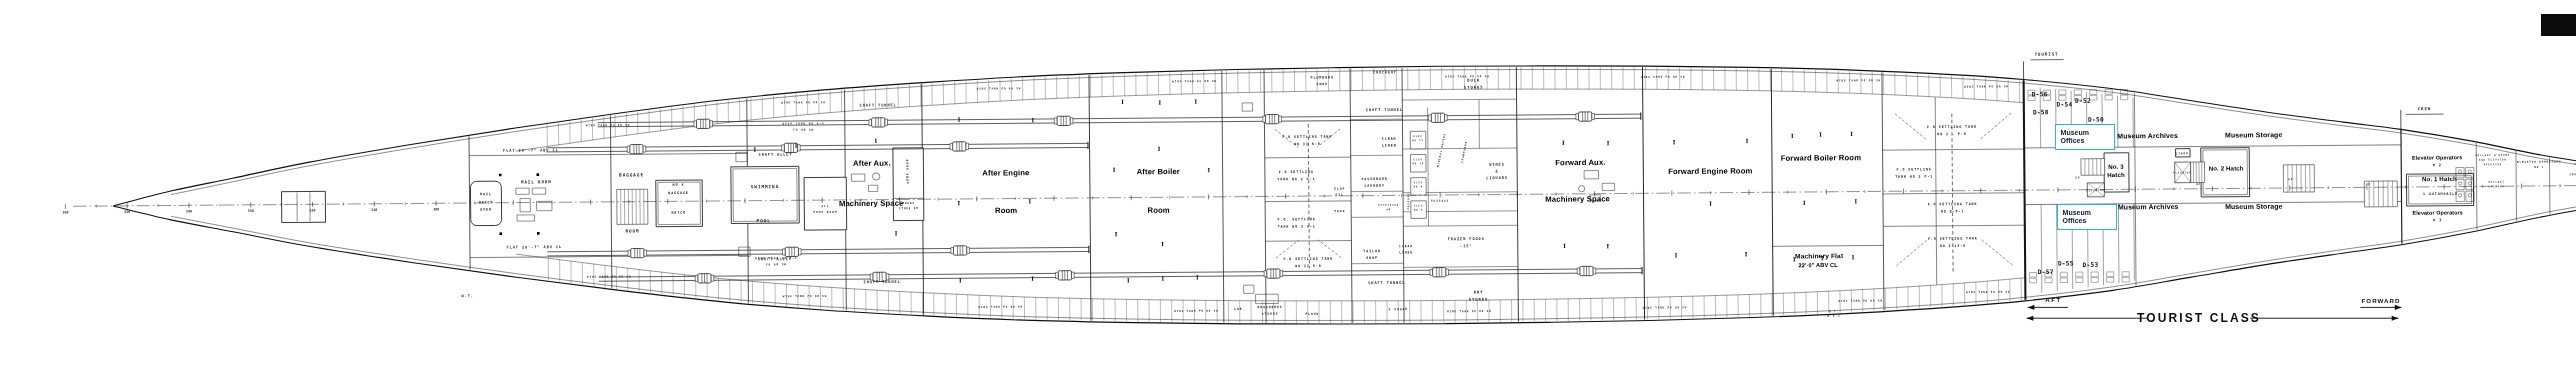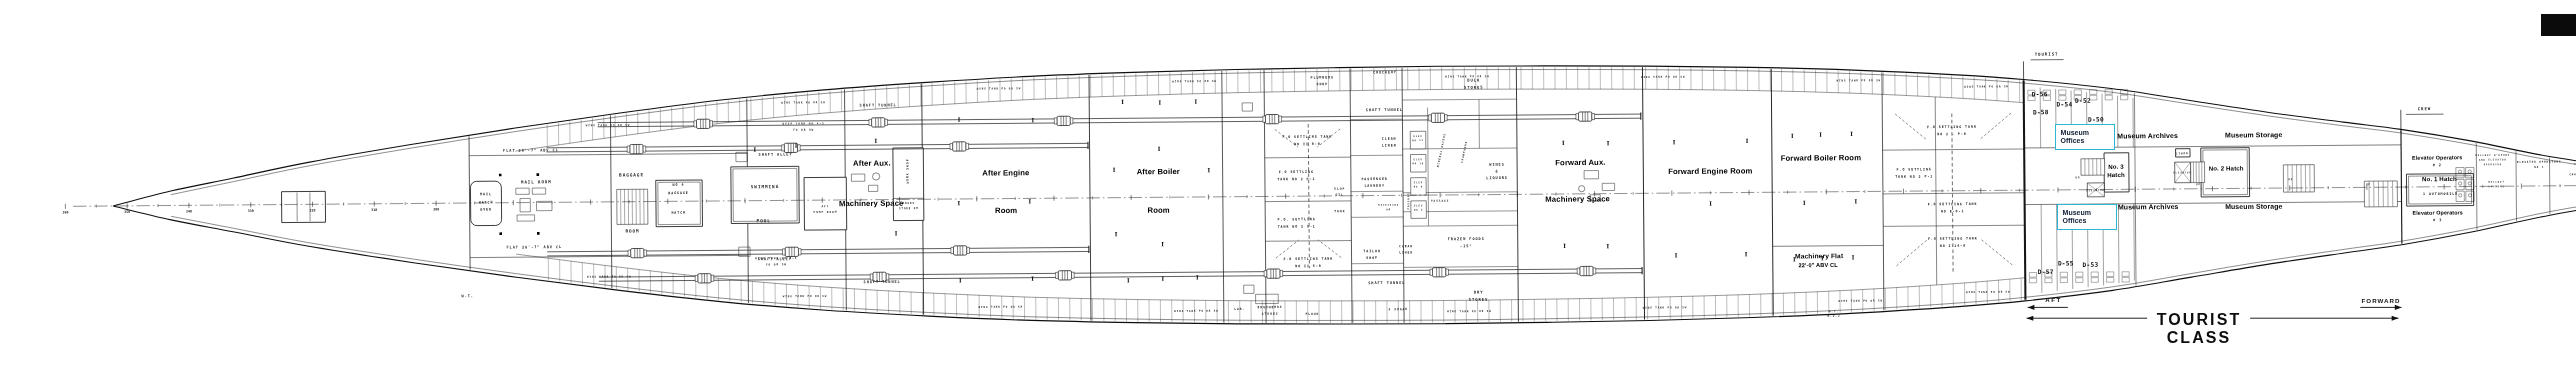--- a/index.html
+++ b/index.html
@@ -14,21 +14,21 @@
   .tick{font-family:"DejaVu Sans Mono",monospace;font-weight:700;letter-spacing:0;fill:#222}
   .overlay{position:absolute;z-index:5}
   #title-block{left:2541px;top:14.4px;width:141px;height:21.6px;background:#0b0b0b;color:#fff;
       text-align:center;line-height:21.6px;font-size:8.8px;font-weight:bold;letter-spacing:3.6px}
   .museum-box{width:60px;height:26px;background:#fff;border:1.5px solid #2bb5d6;
       color:#0d1b33;font-weight:bold;font-size:7px;line-height:1.15;
       display:flex;flex-direction:column;justify-content:center;padding-left:4.6px;box-sizing:border-box}
   #mus-box-1{left:2055px;top:124px}
   #mus-box-2{left:2057px;top:204px}
   #tourist-class{left:2137px;top:311px;width:124px;text-align:center;
-      font-size:16px;font-weight:bold;letter-spacing:2.1px;color:#0d0d0d}
+      font-size:12px;font-weight:bold;letter-spacing:2.1px;color:#0d0d0d}
   #aft-label{left:2029px;top:296px;width:49px;text-align:center;font-size:6.2px;font-weight:bold;letter-spacing:1.5px;color:#111}
   #forward-label{left:2345px;top:297px;width:72px;text-align:center;font-size:6.2px;font-weight:bold;letter-spacing:1px;color:#111}
 </style>
 </head>
 <body>
 
 <svg width="2834" height="380" viewBox="0 0 5500 738" id="plan-svg">
     <g transform="rotate(-0.473 218 400)">
       <path d="M218,400 C236.66666666666666,395.3333333333333 291.3333333333333,380.6666666666667 330,372 C368.6666666666667,363.3333333333333 405,357 450,348 C495,339 541.6666666666666,328.5 600,318 C658.3333333333334,307.5 733.3333333333334,295.5 800,285 C866.6666666666666,274.5 933.3333333333334,264.5 1000,255 C1066.6666666666667,245.5 1133.3333333333333,236.5 1200,228 C1266.6666666666667,219.5 1333.3333333333333,211 1400,204 C1466.6666666666667,197 1533.3333333333333,191.16666666666666 1600,186 C1666.6666666666667,180.83333333333334 1733.3333333333333,176.83333333333334 1800,173 C1866.6666666666667,169.16666666666666 1933.3333333333333,165.66666666666666 2000,163 C2066.6666666666665,160.33333333333334 2133.3333333333335,158.66666666666666 2200,157 C2266.6666666666665,155.33333333333334 2333.3333333333335,154 2400,153 C2466.6666666666665,152 2533.3333333333335,151.5 2600,151 C2666.6666666666665,150.5 2733.3333333333335,150 2800,150 C2866.6666666666665,150 2933.3333333333335,150.5 3000,151 C3066.6666666666665,151.5 3133.3333333333335,152 3200,153 C3266.6666666666665,154 3333.3333333333335,155.16666666666666 3400,157 C3466.6666666666665,158.83333333333334 3533.3333333333335,161 3600,164 C3666.6666666666665,167 3745,171.5 3800,175 C3855,178.5 3880,180.16666666666666 3930,185 C3980,189.83333333333334 4046.6666666666665,196.83333333333334 4100,204 C4153.333333333333,211.16666666666666 4200,220 4250,228 C4300,236 4350,244.5 4400,252 C4450,259.5 4506.333333333333,267 4550,273 C4593.666666666667,279 4620.333333333333,281.5 4662,288 C4703.666666666667,294.5 4752,302.8333333333333 4800,312 C4848,321.1666666666667 4900,334 4950,343 C5000,352 5050,359.1666666666667 5100,366 C5150,372.8333333333333 5195.833333333333,378.6666666666667 5250,384 C5304.166666666667,389.3333333333333 5395.833333333333,395.6666666666667 5425,398 L5425,402 C5395.833333333333,404.3333333333333 5304.166666666667,410.6666666666667 5250,416 C5195.833333333333,421.3333333333333 5150,427.1666666666667 5100,434 C5050,440.8333333333333 5000,448 4950,457 C4900,466 4848,478.8333333333333 4800,488 C4752,497.1666666666667 4703.666666666667,505.5 4662,512 C4620.333333333333,518.5 4593.666666666667,521 4550,527 C4506.333333333333,533 4450,540.5 4400,548 C4350,555.5 4300,564 4250,572 C4200,580 4153.333333333333,588.8333333333334 4100,596 C4046.6666666666665,603.1666666666666 3980,610.1666666666666 3930,615 C3880,619.8333333333334 3855,621.5 3800,625 C3745,628.5 3666.6666666666665,633 3600,636 C3533.3333333333335,639 3466.6666666666665,641.1666666666666 3400,643 C3333.3333333333335,644.8333333333334 3266.6666666666665,646 3200,647 C3133.3333333333335,648 3066.6666666666665,648.5 3000,649 C2933.3333333333335,649.5 2866.6666666666665,650 2800,650 C2733.3333333333335,650 2666.6666666666665,649.5 2600,649 C2533.3333333333335,648.5 2466.6666666666665,648 2400,647 C2333.3333333333335,646 2266.6666666666665,644.6666666666666 2200,643 C2133.3333333333335,641.3333333333334 2066.6666666666665,639.6666666666666 2000,637 C1933.3333333333333,634.3333333333334 1866.6666666666667,630.8333333333334 1800,627 C1733.3333333333333,623.1666666666666 1666.6666666666667,619.1666666666666 1600,614 C1533.3333333333333,608.8333333333334 1466.6666666666667,603 1400,596 C1333.3333333333333,589 1266.6666666666667,580.5 1200,572 C1133.3333333333333,563.5 1066.6666666666667,554.5 1000,545 C933.3333333333334,535.5 866.6666666666666,525.5 800,515 C733.3333333333334,504.5 658.3333333333334,492.5 600,482 C541.6666666666666,471.5 495,461 450,452 C405,443 368.6666666666667,436.6666666666667 330,428 C291.3333333333333,419.3333333333333 236.66666666666666,404.6666666666667 218,400 Z" fill="#fff" stroke="none"></path>
       <path d="M330,379 C350,375 405,364 450,355 C495,346 541.6666666666666,335.5 600,325 C658.3333333333334,314.5 733.3333333333334,302.5 800,292 C866.6666666666666,281.5 933.3333333333334,271.5 1000,262 C1066.6666666666667,252.5 1133.3333333333333,243.5 1200,235 C1266.6666666666667,226.5 1333.3333333333333,218 1400,211 C1466.6666666666667,204 1533.3333333333333,198.16666666666666 1600,193 C1666.6666666666667,187.83333333333334 1733.3333333333333,183.83333333333334 1800,180 C1866.6666666666667,176.16666666666666 1933.3333333333333,172.66666666666666 2000,170 C2066.6666666666665,167.33333333333334 2133.3333333333335,165.66666666666666 2200,164 C2266.6666666666665,162.33333333333334 2333.3333333333335,161 2400,160 C2466.6666666666665,159 2533.3333333333335,158.5 2600,158 C2666.6666666666665,157.5 2733.3333333333335,157 2800,157 C2866.6666666666665,157 2933.3333333333335,157.5 3000,158 C3066.6666666666665,158.5 3133.3333333333335,159 3200,160 C3266.6666666666665,161 3333.3333333333335,162.16666666666666 3400,164 C3466.6666666666665,165.83333333333334 3533.3333333333335,168 3600,171 C3666.6666666666665,174 3745,178.5 3800,182 C3855,185.5 3880,187.16666666666666 3930,192 C3980,196.83333333333334 4046.6666666666665,203.83333333333334 4100,211 C4153.333333333333,218.16666666666666 4200,227 4250,235 C4300,243 4350,251.5 4400,259 C4450,266.5 4506.333333333333,274 4550,280 C4593.666666666667,286 4620.333333333333,288.5 4662,295 C4703.666666666667,301.5 4752,309.8333333333333 4800,319 C4848,328.1666666666667 4900,341 4950,350 C5000,359 5050,366.1666666666667 5100,373 C5150,379.8333333333333 5225,388 5250,391" fill="none" stroke="#222" stroke-width="1"></path>

